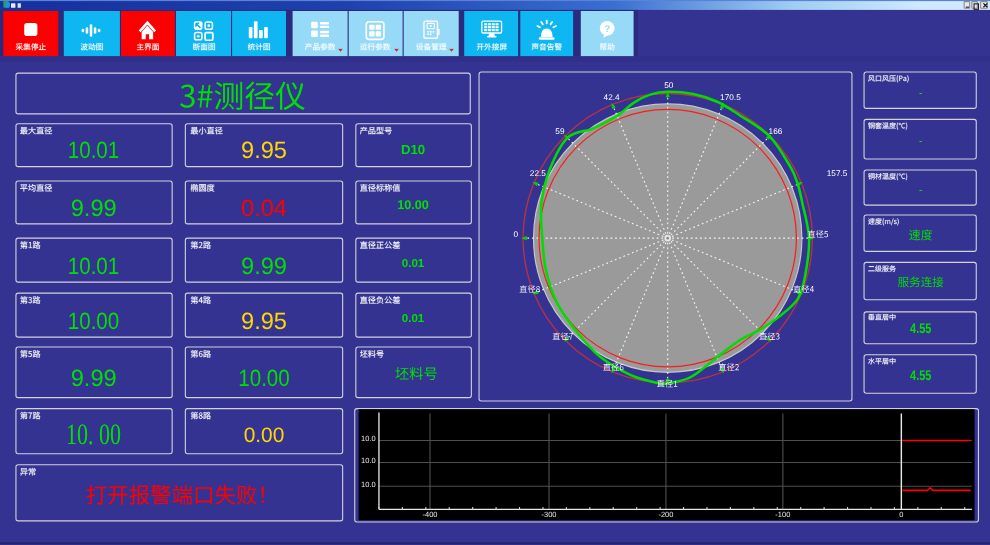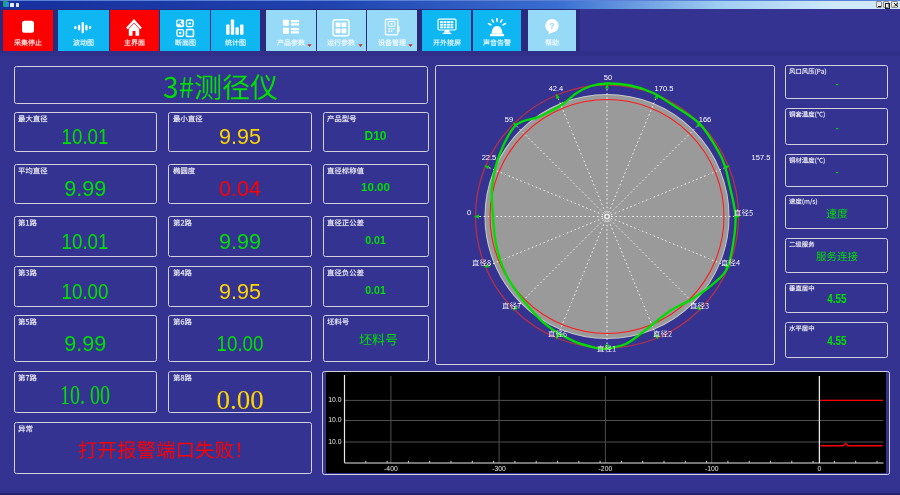--- a/index.html
+++ b/index.html
@@ -252,21 +252,21 @@
     </svg></div>
 <div class="box" style="left:13.5px;top:371.0px;width:143.5px;height:42.0px;"></div>
 <div style="position:absolute;left:18.0px;top:373.5px;line-height:0"><svg width="20" height="10" viewBox="0 0 20 10">
       <path transform="translate(0,6.51)" d="M1.2 -3C1.2 -2.4 1.1 -1.8 1 -1.3H2.9C2.3 -0.7 1.4 -0.1 0.5 0.2C0.6 0.3 0.8 0.5 0.9 0.6C1.8 0.3 2.7 -0.4 3.4 -1.1V0.6H3.9V-1.3H6.1C6 -0.7 5.9 -0.4 5.8 -0.3C5.8 -0.2 5.7 -0.2 5.5 -0.2C5.4 -0.2 5.1 -0.2 4.7 -0.2C4.8 -0.1 4.9 0.1 4.9 0.3C5.2 0.3 5.6 0.3 5.8 0.3C6 0.3 6.1 0.2 6.3 0.1C6.5 -0.1 6.6 -0.5 6.7 -1.6C6.7 -1.7 6.7 -1.8 6.7 -1.8H3.9V-2.5H6.4V-4.1H1V-3.7H3.4V-3ZM1.7 -2.5H3.4V-1.8H1.6ZM3.9 -3.7H5.9V-3H3.9ZM1.6 -6.3C1.3 -5.5 0.9 -4.9 0.3 -4.4C0.5 -4.4 0.7 -4.2 0.8 -4.2C1.1 -4.4 1.4 -4.8 1.6 -5.2H2C2.2 -4.9 2.3 -4.5 2.4 -4.3L2.9 -4.4C2.8 -4.6 2.7 -4.9 2.6 -5.2H3.8V-5.6H1.8C1.9 -5.8 2 -5.9 2.1 -6.1ZM4.4 -6.3C4.2 -5.6 3.9 -4.9 3.4 -4.5C3.6 -4.4 3.8 -4.3 3.9 -4.2C4.2 -4.5 4.4 -4.8 4.6 -5.2H5.1C5.3 -4.9 5.5 -4.5 5.6 -4.2L6.1 -4.5C6 -4.6 5.9 -4.9 5.7 -5.2H7V-5.6H4.8C4.8 -5.8 4.9 -5.9 5 -6.1Z M8.9 0H9.6C9.7 -2.1 9.9 -3.4 11.2 -5V-5.4H7.8V-4.8H10.4C9.3 -3.4 9 -2.1 8.9 0Z M12.7 -5.4H14.1V-4.1H12.7ZM11.8 -0.3 11.9 0.2C12.7 0 13.7 -0.2 14.7 -0.5L14.7 -1L13.7 -0.7V-2.1H14.5C14.6 -2 14.7 -1.8 14.8 -1.7C14.9 -1.8 15.1 -1.8 15.2 -1.9V0.6H15.7V0.3H17.6V0.6H18.1V-1.9L18.4 -1.8C18.4 -1.9 18.6 -2.1 18.7 -2.2C18 -2.5 17.5 -2.9 17 -3.3C17.5 -3.9 17.9 -4.6 18.1 -5.3L17.8 -5.5L17.6 -5.5H16.2C16.3 -5.7 16.4 -5.9 16.5 -6.1L15.9 -6.2C15.6 -5.3 15.2 -4.5 14.6 -3.9V-5.9H12.2V-3.6H13.2V-0.6L12.6 -0.5V-2.9H12.2V-0.4ZM15.7 -0.2V-1.6H17.6V-0.2ZM17.4 -5C17.2 -4.5 17 -4.1 16.7 -3.7C16.3 -4.1 16.1 -4.5 15.9 -4.8L16 -5ZM15.5 -2.1C15.9 -2.3 16.3 -2.6 16.7 -3C17 -2.6 17.3 -2.3 17.8 -2.1ZM16.3 -3.4C15.8 -2.9 15.2 -2.5 14.6 -2.2V-2.6H13.7V-3.6H14.6V-3.9C14.7 -3.8 14.9 -3.6 15 -3.5C15.2 -3.8 15.4 -4.1 15.6 -4.4C15.8 -4 16 -3.7 16.3 -3.4Z" fill="#ffffff" stroke="#ffffff" stroke-width="0.22"></path>
     </svg></div>
 <div style="position:absolute;left:85.2px;top:381.7px;font-family:'Liberation Serif', serif;font-size:27.0px;color:#00e000;font-weight:normal;white-space:nowrap;line-height:1;transform:translateX(-50%) scaleX(0.74);">10. 00</div>
 <div class="box" style="left:168.0px;top:371.0px;width:144.0px;height:42.0px;"></div>
 <div style="position:absolute;left:172.5px;top:373.5px;line-height:0"><svg width="20" height="10" viewBox="0 0 20 10">
       <path transform="translate(0,6.51)" d="M1.2 -3C1.2 -2.4 1.1 -1.8 1 -1.3H2.9C2.3 -0.7 1.4 -0.1 0.5 0.2C0.6 0.3 0.8 0.5 0.9 0.6C1.8 0.3 2.7 -0.4 3.4 -1.1V0.6H3.9V-1.3H6.1C6 -0.7 5.9 -0.4 5.8 -0.3C5.8 -0.2 5.7 -0.2 5.5 -0.2C5.4 -0.2 5.1 -0.2 4.7 -0.2C4.8 -0.1 4.9 0.1 4.9 0.3C5.2 0.3 5.6 0.3 5.8 0.3C6 0.3 6.1 0.2 6.3 0.1C6.5 -0.1 6.6 -0.5 6.7 -1.6C6.7 -1.7 6.7 -1.8 6.7 -1.8H3.9V-2.5H6.4V-4.1H1V-3.7H3.4V-3ZM1.7 -2.5H3.4V-1.8H1.6ZM3.9 -3.7H5.9V-3H3.9ZM1.6 -6.3C1.3 -5.5 0.9 -4.9 0.3 -4.4C0.5 -4.4 0.7 -4.2 0.8 -4.2C1.1 -4.4 1.4 -4.8 1.6 -5.2H2C2.2 -4.9 2.3 -4.5 2.4 -4.3L2.9 -4.4C2.8 -4.6 2.7 -4.9 2.6 -5.2H3.8V-5.6H1.8C1.9 -5.8 2 -5.9 2.1 -6.1ZM4.4 -6.3C4.2 -5.6 3.9 -4.9 3.4 -4.5C3.6 -4.4 3.8 -4.3 3.9 -4.2C4.2 -4.5 4.4 -4.8 4.6 -5.2H5.1C5.3 -4.9 5.5 -4.5 5.6 -4.2L6.1 -4.5C6 -4.6 5.9 -4.9 5.7 -5.2H7V-5.6H4.8C4.8 -5.8 4.9 -5.9 5 -6.1Z M9.5 0.1C10.5 0.1 11.2 -0.5 11.2 -1.3C11.2 -2 10.7 -2.5 10.3 -2.7V-2.8C10.6 -3 11 -3.5 11 -4.1C11 -4.9 10.4 -5.5 9.5 -5.5C8.6 -5.5 8 -5 8 -4.1C8 -3.6 8.3 -3.2 8.7 -2.9V-2.8C8.2 -2.6 7.7 -2.1 7.7 -1.3C7.7 -0.5 8.5 0.1 9.5 0.1ZM9.8 -2.9C9.2 -3.2 8.6 -3.5 8.6 -4.1C8.6 -4.7 9 -5 9.5 -5C10.1 -5 10.4 -4.6 10.4 -4C10.4 -3.6 10.2 -3.3 9.8 -2.9ZM9.5 -0.4C8.8 -0.4 8.3 -0.8 8.3 -1.4C8.3 -1.9 8.7 -2.4 9.1 -2.6C9.9 -2.3 10.5 -2.1 10.5 -1.3C10.5 -0.8 10.1 -0.4 9.5 -0.4Z M12.7 -5.4H14.1V-4.1H12.7ZM11.8 -0.3 11.9 0.2C12.7 0 13.7 -0.2 14.7 -0.5L14.7 -1L13.7 -0.7V-2.1H14.5C14.6 -2 14.7 -1.8 14.8 -1.7C14.9 -1.8 15.1 -1.8 15.2 -1.9V0.6H15.7V0.3H17.6V0.6H18.1V-1.9L18.4 -1.8C18.4 -1.9 18.6 -2.1 18.7 -2.2C18 -2.5 17.5 -2.9 17 -3.3C17.5 -3.9 17.9 -4.6 18.1 -5.3L17.8 -5.5L17.6 -5.5H16.2C16.3 -5.7 16.4 -5.9 16.5 -6.1L15.9 -6.2C15.6 -5.3 15.2 -4.5 14.6 -3.9V-5.9H12.2V-3.6H13.2V-0.6L12.6 -0.5V-2.9H12.2V-0.4ZM15.7 -0.2V-1.6H17.6V-0.2ZM17.4 -5C17.2 -4.5 17 -4.1 16.7 -3.7C16.3 -4.1 16.1 -4.5 15.9 -4.8L16 -5ZM15.5 -2.1C15.9 -2.3 16.3 -2.6 16.7 -3C17 -2.6 17.3 -2.3 17.8 -2.1ZM16.3 -3.4C15.8 -2.9 15.2 -2.5 14.6 -2.2V-2.6H13.7V-3.6H14.6V-3.9C14.7 -3.8 14.9 -3.6 15 -3.5C15.2 -3.8 15.4 -4.1 15.6 -4.4C15.8 -4 16 -3.7 16.3 -3.4Z" fill="#ffffff" stroke="#ffffff" stroke-width="0.22"></path>
     </svg></div>
-<div style="position:absolute;left:240.0px;top:387.4px;font-family:Liberation Serif, serif;font-size:27px;color:#ffd700;font-weight:normal;white-space:nowrap;line-height:1;transform:translateX(-50%) scaleX(1.00);">0.00</div>
+<div style="position:absolute;left:240.0px;top:387.4px;font-family:Liberation Sans, sans-serif;font-size:19px;color:#ffd700;font-weight:normal;white-space:nowrap;line-height:1;transform:translateX(-50%) scaleX(1.00);">0.00</div>
 <div class="box" style="left:13.5px;top:422.0px;width:298.0px;height:52.0px;"></div>
 <div style="position:absolute;left:18.0px;top:424.5px;line-height:0"><svg width="17" height="10" viewBox="0 0 17 10">
       <path transform="translate(0,6.60)" d="M4.9 -2.5V-1.7H2.5L2.5 -1.9V-2.5H2V-1.9L1.9 -1.7H0.4V-1.2H1.9C1.7 -0.7 1.3 -0.2 0.4 0.2C0.5 0.3 0.7 0.5 0.8 0.6C1.9 0.1 2.3 -0.5 2.4 -1.2H4.9V0.6H5.4V-1.2H7.1V-1.7H5.4V-2.5ZM1.1 -5.7V-3.6C1.1 -2.9 1.4 -2.8 2.7 -2.8C2.9 -2.8 5.3 -2.8 5.6 -2.8C6.6 -2.8 6.9 -3 7 -3.8C6.8 -3.8 6.6 -3.9 6.4 -4C6.4 -3.4 6.2 -3.3 5.6 -3.3C5.1 -3.3 3 -3.3 2.6 -3.3C1.8 -3.3 1.6 -3.3 1.6 -3.7V-4.1H6.2V-5.9H1.1ZM1.6 -5.5H5.7V-4.6H1.6Z M9.8 -3.7H12.7V-2.9H9.8ZM8.6 -1.9V0.3H9.2V-1.4H11.1V0.6H11.6V-1.4H13.4V-0.3C13.4 -0.2 13.3 -0.2 13.2 -0.2C13.1 -0.2 12.7 -0.2 12.3 -0.2C12.3 -0.1 12.4 0.1 12.5 0.3C13 0.3 13.4 0.3 13.7 0.2C13.9 0.1 13.9 -0 13.9 -0.3V-1.9H11.6V-2.5H13.3V-4.1H9.3V-2.5H11.1V-1.9ZM8.8 -6C9 -5.8 9.2 -5.4 9.4 -5.1H8.1V-3.5H8.7V-4.6H13.9V-3.5H14.4V-5.1H11.6V-6.3H11V-5.1H9.4L9.9 -5.4C9.8 -5.6 9.5 -6 9.3 -6.2ZM13.2 -6.2C13.1 -6 12.8 -5.6 12.6 -5.3L13.1 -5.1C13.3 -5.4 13.6 -5.7 13.8 -6Z" fill="#ffffff" stroke="#ffffff" stroke-width="0.22"></path>
     </svg></div>
 <div style="position:absolute;left:78.2px;top:439.5px;line-height:0"><svg width="177" height="24" viewBox="0 0 177 24">
       <path transform="translate(0,17.16)" d="M3.9 -16.4V-12.4H0.9V-11H3.9V-6.9C2.7 -6.6 1.6 -6.3 0.8 -6.1L1.2 -4.6L3.9 -5.4V-0.4C3.9 -0.1 3.8 -0 3.5 -0C3.2 0 2.4 0 1.5 -0C1.7 0.4 1.9 1 1.9 1.4C3.3 1.4 4.1 1.3 4.6 1.1C5.1 0.9 5.3 0.4 5.3 -0.4V-5.8L8.2 -6.7L8.1 -8.1L5.3 -7.3V-11H8V-12.4H5.3V-16.4ZM8.2 -14.7V-13.3H13.7V-0.6C13.7 -0.2 13.6 -0.1 13.2 -0.1C12.8 -0.1 11.3 -0.1 9.9 -0.1C10.1 0.3 10.4 1 10.5 1.4C12.4 1.4 13.6 1.4 14.3 1.2C15 0.9 15.3 0.4 15.3 -0.6V-13.3H18.7V-14.7Z M32.2 -13.7V-8.2H26.7V-9V-13.7ZM20.5 -8.2V-6.7H25.1C24.8 -4.1 23.8 -1.5 20.6 0.5C20.9 0.8 21.5 1.3 21.7 1.6C25.3 -0.6 26.3 -3.7 26.6 -6.7H32.2V1.6H33.7V-6.7H38V-8.2H33.7V-13.7H37.4V-15.1H21.2V-13.7H25.2V-9L25.2 -8.2Z M47.2 -15.7V1.5H48.7V-7.7H49.3C50 -5.7 51.1 -3.8 52.3 -2.2C51.3 -1.1 50.2 -0.2 48.8 0.5C49.2 0.8 49.6 1.3 49.8 1.6C51.1 0.9 52.3 -0 53.3 -1.1C54.3 0 55.5 0.9 56.8 1.5C57 1.1 57.4 0.5 57.8 0.3C56.5 -0.3 55.3 -1.2 54.2 -2.2C55.6 -4.1 56.6 -6.4 57.1 -8.8L56.1 -9.1L55.9 -9H48.7V-14.4H54.9C54.9 -12.6 54.7 -11.8 54.5 -11.6C54.3 -11.4 54.1 -11.4 53.7 -11.4C53.3 -11.4 52 -11.4 50.7 -11.5C51 -11.2 51.1 -10.7 51.1 -10.3C52.5 -10.3 53.7 -10.2 54.3 -10.3C55 -10.3 55.4 -10.4 55.7 -10.8C56.2 -11.2 56.3 -12.3 56.5 -15.1C56.5 -15.3 56.5 -15.7 56.5 -15.7ZM50.7 -7.7H55.3C54.9 -6.1 54.2 -4.6 53.2 -3.3C52.2 -4.6 51.3 -6.1 50.7 -7.7ZM42.7 -16.4V-12.4H39.9V-11H42.7V-6.9L39.6 -6.1L40 -4.6L42.7 -5.3V-0.3C42.7 0.1 42.6 0.2 42.2 0.2C42 0.2 41 0.2 39.9 0.2C40.1 0.6 40.3 1.2 40.3 1.6C41.9 1.6 42.8 1.5 43.4 1.3C43.9 1.1 44.2 0.6 44.2 -0.3V-5.8L46.5 -6.5L46.4 -7.9L44.2 -7.3V-11H46.4V-12.4H44.2V-16.4Z M62.2 -3.8V-2.9H74.3V-3.8ZM62.2 -5.5V-4.6H74.3V-5.5ZM62.1 -2.1V1.6H63.5V1H73.1V1.5H74.5V-2.1ZM63.5 0.1V-1.2H73.1V0.1ZM67.1 -8.4C67.3 -8.1 67.5 -7.7 67.6 -7.4H59.8V-6.3H76.6V-7.4H69.2C69 -7.8 68.7 -8.3 68.4 -8.7ZM61.4 -14C61 -13 60.3 -12 59.1 -11.2C59.4 -11 59.8 -10.6 60 -10.4C60.3 -10.6 60.5 -10.8 60.8 -11.1V-8.4H61.9V-8.9H64.8C64.9 -8.7 65 -8.4 65 -8.2C65.5 -8.2 66.1 -8.2 66.4 -8.2C66.8 -8.2 67 -8.3 67.3 -8.6C67.6 -9 67.8 -10 67.9 -12.8C68 -12.9 68 -13.3 68 -13.3H62.3L62.6 -13.8L62.4 -13.8H63.1V-14.5H65.3V-13.8H66.6V-14.5H68.8V-15.5H66.6V-16.4H65.3V-15.5H63.1V-16.4H61.9V-15.5H59.6V-14.5H61.9V-13.9ZM70.9 -16.4C70.4 -14.7 69.3 -13.2 68.1 -12.1C68.4 -12 68.8 -11.6 69 -11.4C69.5 -11.8 69.9 -12.2 70.3 -12.8C70.7 -12 71.3 -11.3 71.9 -10.6C71 -10 69.9 -9.6 68.7 -9.2C69 -9 69.3 -8.4 69.5 -8.2C70.7 -8.6 71.8 -9.1 72.8 -9.8C73.8 -9 75 -8.4 76.4 -8C76.6 -8.3 76.9 -8.8 77.2 -9.1C75.9 -9.4 74.7 -9.9 73.7 -10.6C74.6 -11.4 75.2 -12.5 75.6 -13.7H77V-14.8H71.5C71.8 -15.2 72 -15.7 72.1 -16.1ZM74.3 -13.7C74 -12.8 73.5 -12 72.8 -11.4C72.1 -12.1 71.5 -12.8 71.1 -13.7ZM66.7 -12.4C66.5 -10.3 66.4 -9.6 66.2 -9.3C66.1 -9.2 66 -9.1 65.8 -9.1L65.3 -9.2V-11.7H61.4L61.8 -12.4ZM61.9 -10.9H64.2V-9.8H61.9Z M79 -12.7V-11.3H85.5V-12.7ZM79.6 -10.2C80 -8 80.4 -5.1 80.5 -3.2L81.6 -3.4C81.5 -5.4 81.2 -8.2 80.7 -10.4ZM80.9 -15.8C81.4 -14.9 82 -13.7 82.2 -12.9L83.5 -13.3C83.3 -14.1 82.7 -15.3 82.2 -16.2ZM85.9 -6.2V1.5H87.3V-5H89V1.4H90.1V-5H91.9V1.3H93.1V-5H94.9V0.2C94.9 0.4 94.9 0.4 94.7 0.4C94.5 0.4 94 0.4 93.5 0.4C93.7 0.8 93.9 1.2 93.9 1.6C94.8 1.6 95.3 1.6 95.7 1.4C96.1 1.2 96.2 0.8 96.2 0.2V-6.2H91.2L91.7 -8H96.7V-9.3H85.3V-8H90.1C90 -7.4 89.9 -6.8 89.7 -6.2ZM86.2 -15.4V-10.8H96V-15.4H94.6V-12.1H91.6V-16.3H90.2V-12.1H87.5V-15.4ZM83.7 -10.6C83.4 -8.2 83 -4.8 82.5 -2.7C81.1 -2.3 79.8 -2 78.9 -1.9L79.2 -0.4C81 -0.9 83.4 -1.5 85.7 -2L85.5 -3.4L83.6 -2.9C84.1 -5 84.6 -8 84.9 -10.4Z M100 -14.3V1.1H101.5V-0.6H113V1H114.6V-14.3ZM101.5 -2.1V-12.9H113V-2.1Z M125.9 -16.4V-13H122.1C122.5 -13.9 122.8 -14.8 123.1 -15.8L121.6 -16.1C120.9 -13.5 119.7 -10.8 118.2 -9.2C118.5 -9 119.3 -8.6 119.6 -8.4C120.3 -9.3 120.9 -10.3 121.5 -11.5H125.9V-10.3C125.9 -9.4 125.9 -8.5 125.7 -7.6H118.1V-6.1H125.4C124.5 -3.6 122.6 -1.3 117.8 0.3C118.1 0.6 118.6 1.2 118.7 1.6C123.7 -0.1 125.9 -2.7 126.8 -5.5C128.3 -1.9 130.9 0.5 135 1.6C135.2 1.2 135.6 0.5 135.9 0.2C132 -0.7 129.4 -2.8 128 -6.1H135.5V-7.6H127.3C127.4 -8.5 127.4 -9.4 127.4 -10.3V-11.5H133.8V-13H127.4V-16.4Z M141.1 -12.8V-7.5C141.1 -5 140.8 -1.5 137.3 0.5C137.6 0.8 138 1.2 138.2 1.5C141.9 -0.8 142.3 -4.6 142.3 -7.5V-12.8ZM142.1 -2.5C143 -1.4 144 0.2 144.6 1.1L145.6 0.3C145.1 -0.6 144 -2 143.1 -3.1ZM138.2 -15.4V-3.6H139.5V-14.1H143.9V-3.6H145.2V-15.4ZM148.7 -11.6H152.3C152 -8.6 151.3 -6.2 150.4 -4.3C149.3 -5.9 148.5 -7.9 148 -9.9C148.2 -10.5 148.5 -11 148.7 -11.6ZM148.6 -16.2C147.9 -13.2 146.9 -10.3 145.5 -8.3C145.8 -8 146.2 -7.4 146.4 -7.1C146.7 -7.5 146.9 -7.9 147.2 -8.3C147.8 -6.4 148.6 -4.6 149.6 -3C148.6 -1.4 147.3 -0.3 145.7 0.5C146 0.7 146.4 1.2 146.6 1.5C148.1 0.7 149.4 -0.4 150.4 -1.9C151.6 -0.4 152.9 0.7 154.4 1.5C154.6 1.2 155 0.7 155.3 0.4C153.7 -0.3 152.3 -1.6 151.2 -3.1C152.4 -5.2 153.2 -8 153.6 -11.6H155V-12.9H149.1C149.4 -13.9 149.7 -14.9 149.9 -15.9Z M160.2 -4.7H161.5L161.9 -12.3L161.9 -14.6H159.8L159.8 -12.3ZM160.9 0.1C161.6 0.1 162.1 -0.4 162.1 -1.2C162.1 -2 161.6 -2.5 160.9 -2.5C160.2 -2.5 159.6 -2 159.6 -1.2C159.6 -0.4 160.2 0.1 160.9 0.1Z" fill="#ff0000"></path>
     </svg></div>
 <div class="box" style="left:785.0px;top:65.0px;width:103.0px;height:34.0px;"></div>
 <div style="position:absolute;left:789.0px;top:67.5px;line-height:0"><svg width="39" height="9" viewBox="0 0 39 9">
       <path transform="translate(0,5.63)" d="M1 -5.1V-3.2C1 -2.2 1 -0.8 0.3 0.2C0.4 0.3 0.6 0.4 0.7 0.5C1.4 -0.5 1.5 -2.1 1.5 -3.2V-4.6H4.9C4.9 -1.3 4.9 0.4 5.7 0.4C6.1 0.4 6.2 0.2 6.2 -0.7C6.1 -0.8 6 -0.9 5.9 -1C5.9 -0.5 5.8 -0.1 5.8 -0.1C5.3 -0.1 5.3 -2 5.3 -5.1ZM3.9 -4.2C3.7 -3.6 3.5 -3.1 3.2 -2.6C2.9 -3.1 2.5 -3.5 2.2 -3.9L1.8 -3.7C2.2 -3.2 2.6 -2.7 3 -2.2C2.6 -1.5 2.1 -0.9 1.5 -0.6C1.6 -0.5 1.8 -0.3 1.9 -0.2C2.4 -0.6 2.9 -1.2 3.3 -1.8C3.7 -1.2 4 -0.7 4.3 -0.3L4.7 -0.6C4.4 -1 4 -1.6 3.5 -2.2C3.9 -2.8 4.1 -3.4 4.3 -4Z M7.2 -4.7V0.4H7.7V-0.2H11.5V0.3H12V-4.7ZM7.7 -0.7V-4.2H11.5V-0.7Z M13.8 -5.1V-3.2C13.8 -2.2 13.8 -0.8 13.1 0.2C13.2 0.3 13.4 0.4 13.5 0.5C14.2 -0.5 14.3 -2.1 14.3 -3.2V-4.6H17.7C17.7 -1.3 17.7 0.4 18.5 0.4C18.9 0.4 19 0.2 19 -0.7C18.9 -0.8 18.8 -0.9 18.7 -1C18.7 -0.5 18.6 -0.1 18.6 -0.1C18.1 -0.1 18.1 -2 18.1 -5.1ZM16.7 -4.2C16.5 -3.6 16.3 -3.1 16 -2.6C15.7 -3.1 15.3 -3.5 15 -3.9L14.6 -3.7C15 -3.2 15.4 -2.7 15.8 -2.2C15.4 -1.5 14.9 -0.9 14.3 -0.6C14.4 -0.5 14.6 -0.3 14.7 -0.2C15.2 -0.6 15.7 -1.2 16.1 -1.8C16.5 -1.2 16.8 -0.7 17.1 -0.3L17.5 -0.6C17.2 -1 16.8 -1.6 16.3 -2.2C16.7 -2.8 16.9 -3.4 17.1 -4Z M23.6 -1.7C23.9 -1.4 24.3 -1 24.5 -0.7L24.9 -1C24.7 -1.3 24.3 -1.7 23.9 -2ZM19.9 -5.1V-3C19.9 -2 19.9 -0.7 19.4 0.2C19.5 0.3 19.7 0.4 19.8 0.5C20.3 -0.5 20.4 -2 20.4 -3V-4.6H25.3V-5.1ZM22.6 -4.3V-2.9H20.9V-2.4H22.6V-0.2H20.4V0.2H25.3V-0.2H23.1V-2.4H25V-2.9H23.1V-4.3Z M27.1 1.3 27.5 1.1C26.9 0.2 26.7 -0.9 26.7 -2C26.7 -3.1 26.9 -4.2 27.5 -5.1L27.1 -5.2C26.5 -4.3 26.2 -3.2 26.2 -2C26.2 -0.7 26.5 0.3 27.1 1.3Z M28.4 0H29V-1.9H29.8C30.8 -1.9 31.5 -2.3 31.5 -3.3C31.5 -4.3 30.8 -4.7 29.7 -4.7H28.4ZM29 -2.3V-4.2H29.7C30.5 -4.2 30.9 -4 30.9 -3.3C30.9 -2.6 30.5 -2.3 29.7 -2.3Z M33.2 0.1C33.6 0.1 34 -0.1 34.4 -0.4H34.4L34.4 0H34.9V-2.1C34.9 -3 34.6 -3.6 33.7 -3.6C33.1 -3.6 32.7 -3.3 32.3 -3.1L32.6 -2.7C32.8 -2.9 33.2 -3.1 33.6 -3.1C34.2 -3.1 34.3 -2.6 34.3 -2.2C32.8 -2 32.2 -1.7 32.2 -0.9C32.2 -0.3 32.6 0.1 33.2 0.1ZM33.4 -0.4C33 -0.4 32.8 -0.5 32.8 -0.9C32.8 -1.4 33.2 -1.7 34.3 -1.8V-0.8C34 -0.5 33.7 -0.4 33.4 -0.4Z M36.1 1.3C36.6 0.3 37 -0.7 37 -2C37 -3.2 36.6 -4.3 36.1 -5.2L35.7 -5.1C36.2 -4.2 36.5 -3.1 36.5 -2C36.5 -0.9 36.2 0.2 35.7 1.1Z" fill="#ffffff" stroke="#ffffff" stroke-width="0.22"></path>

